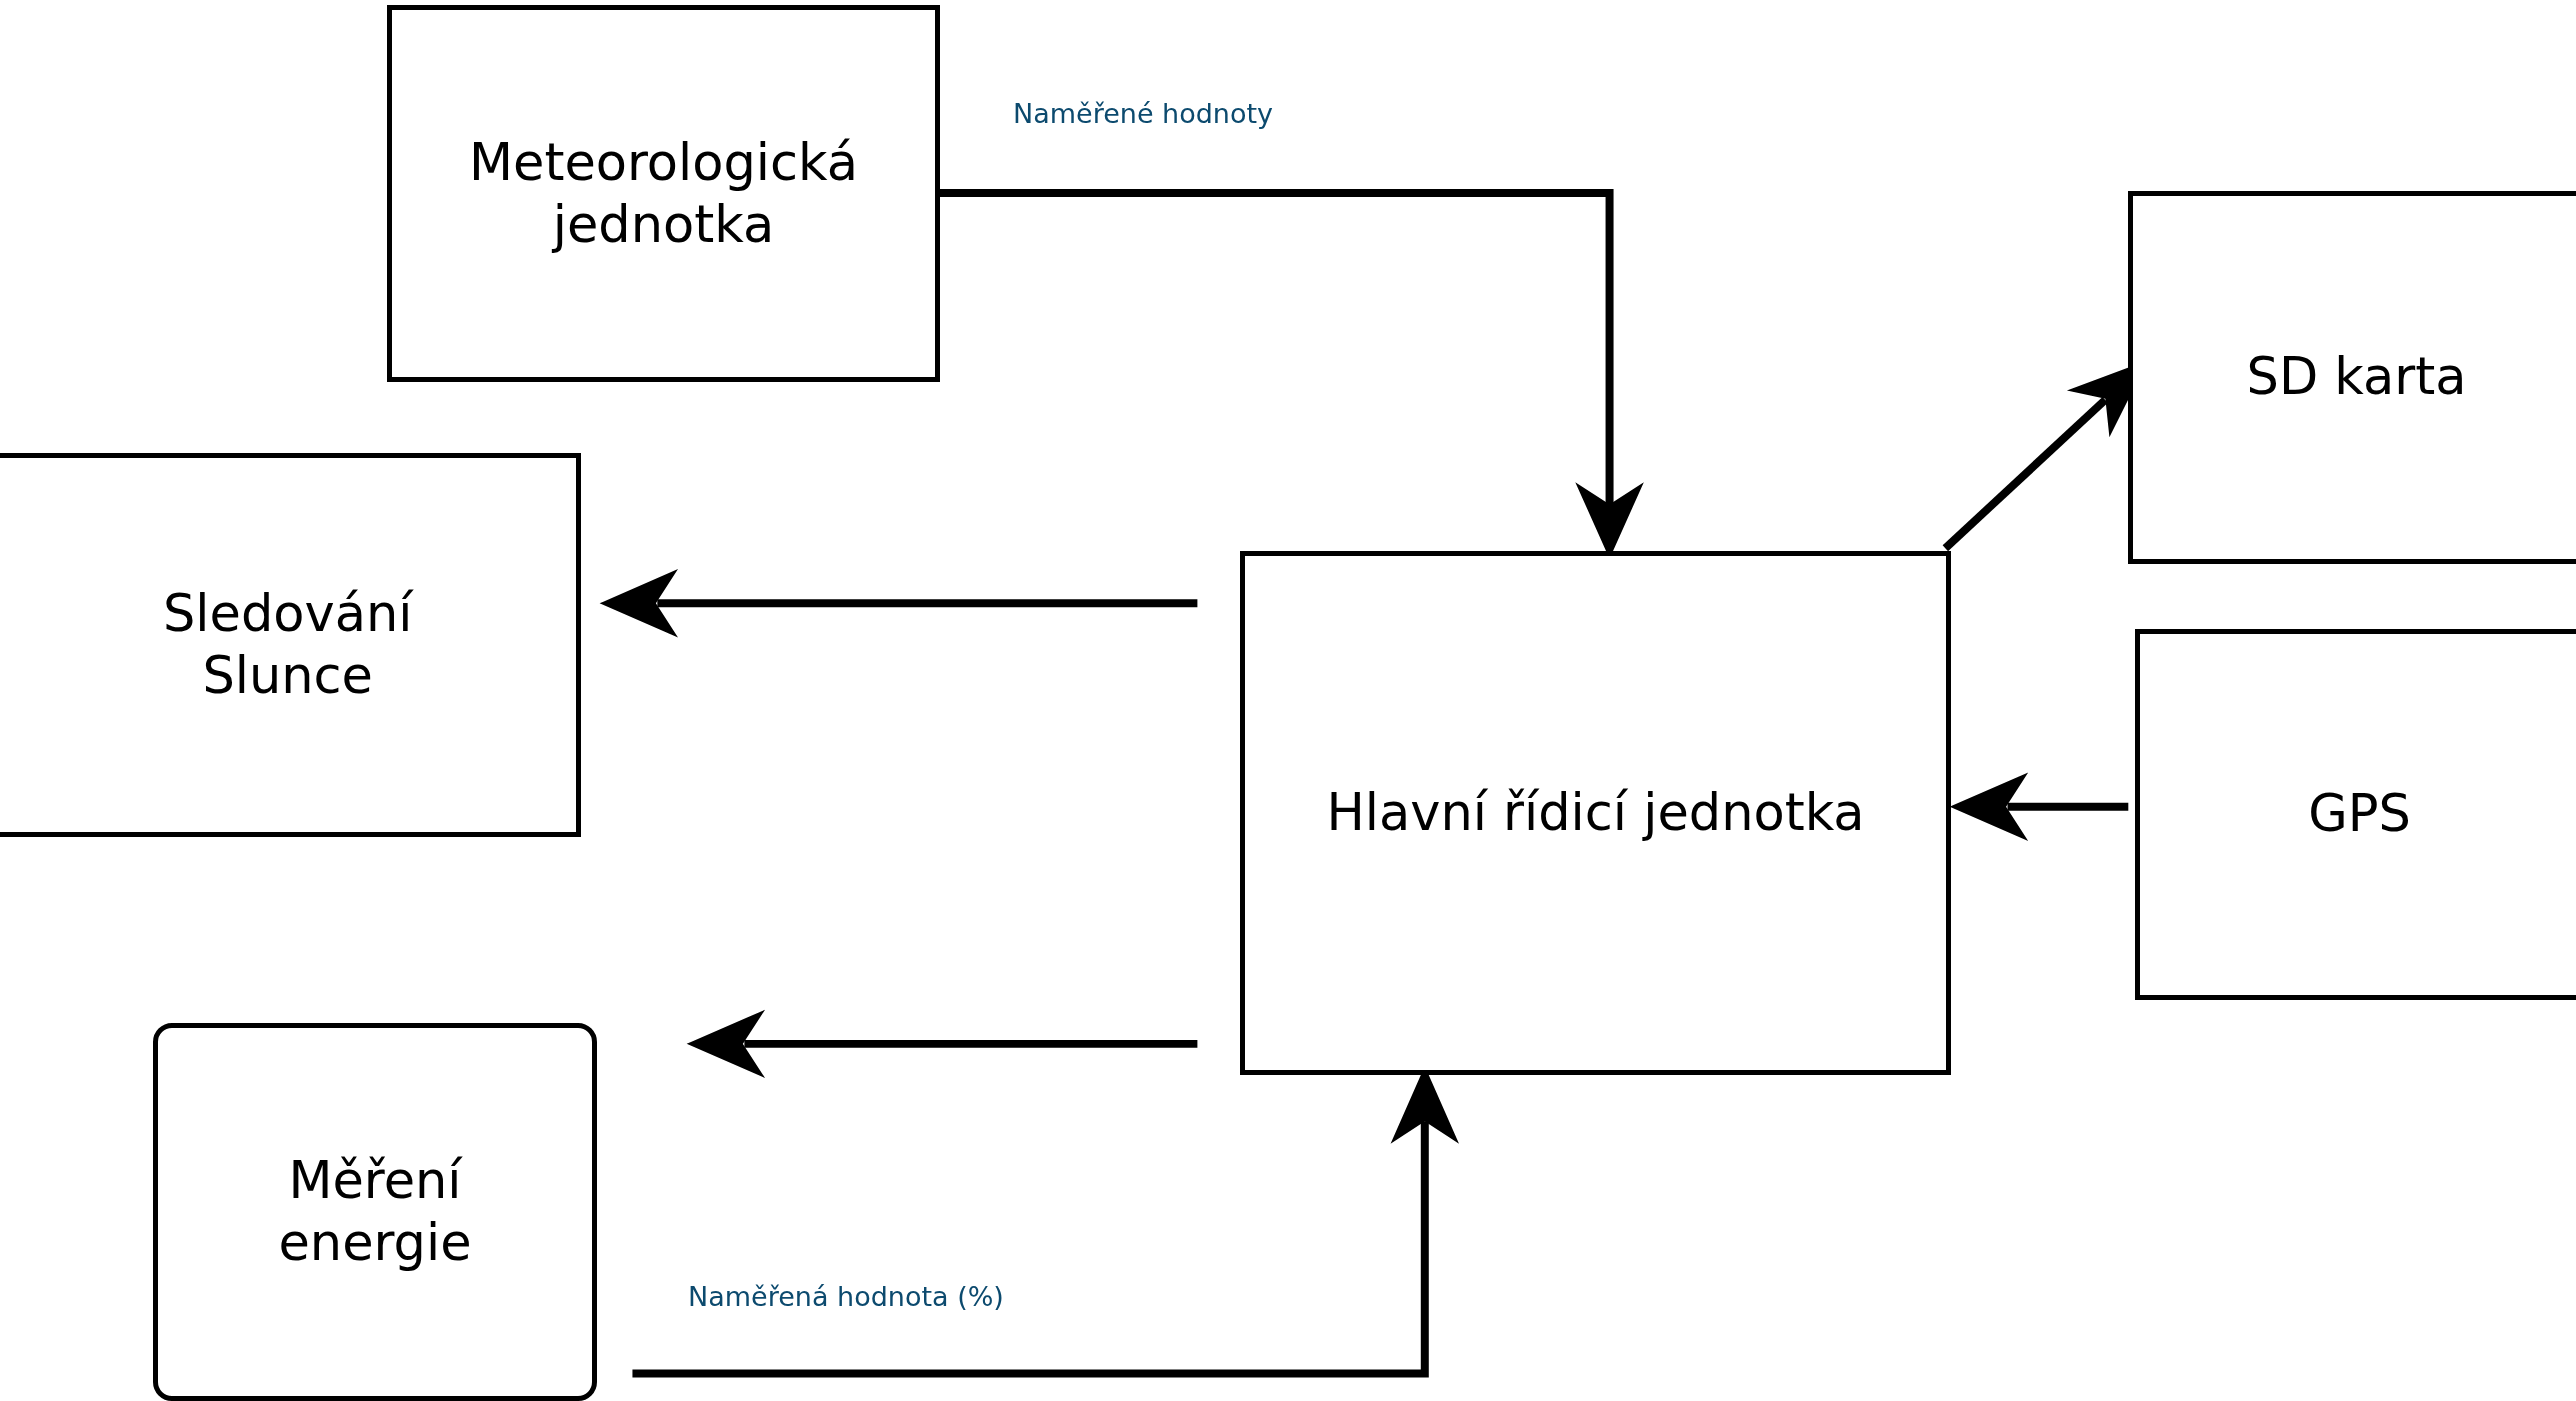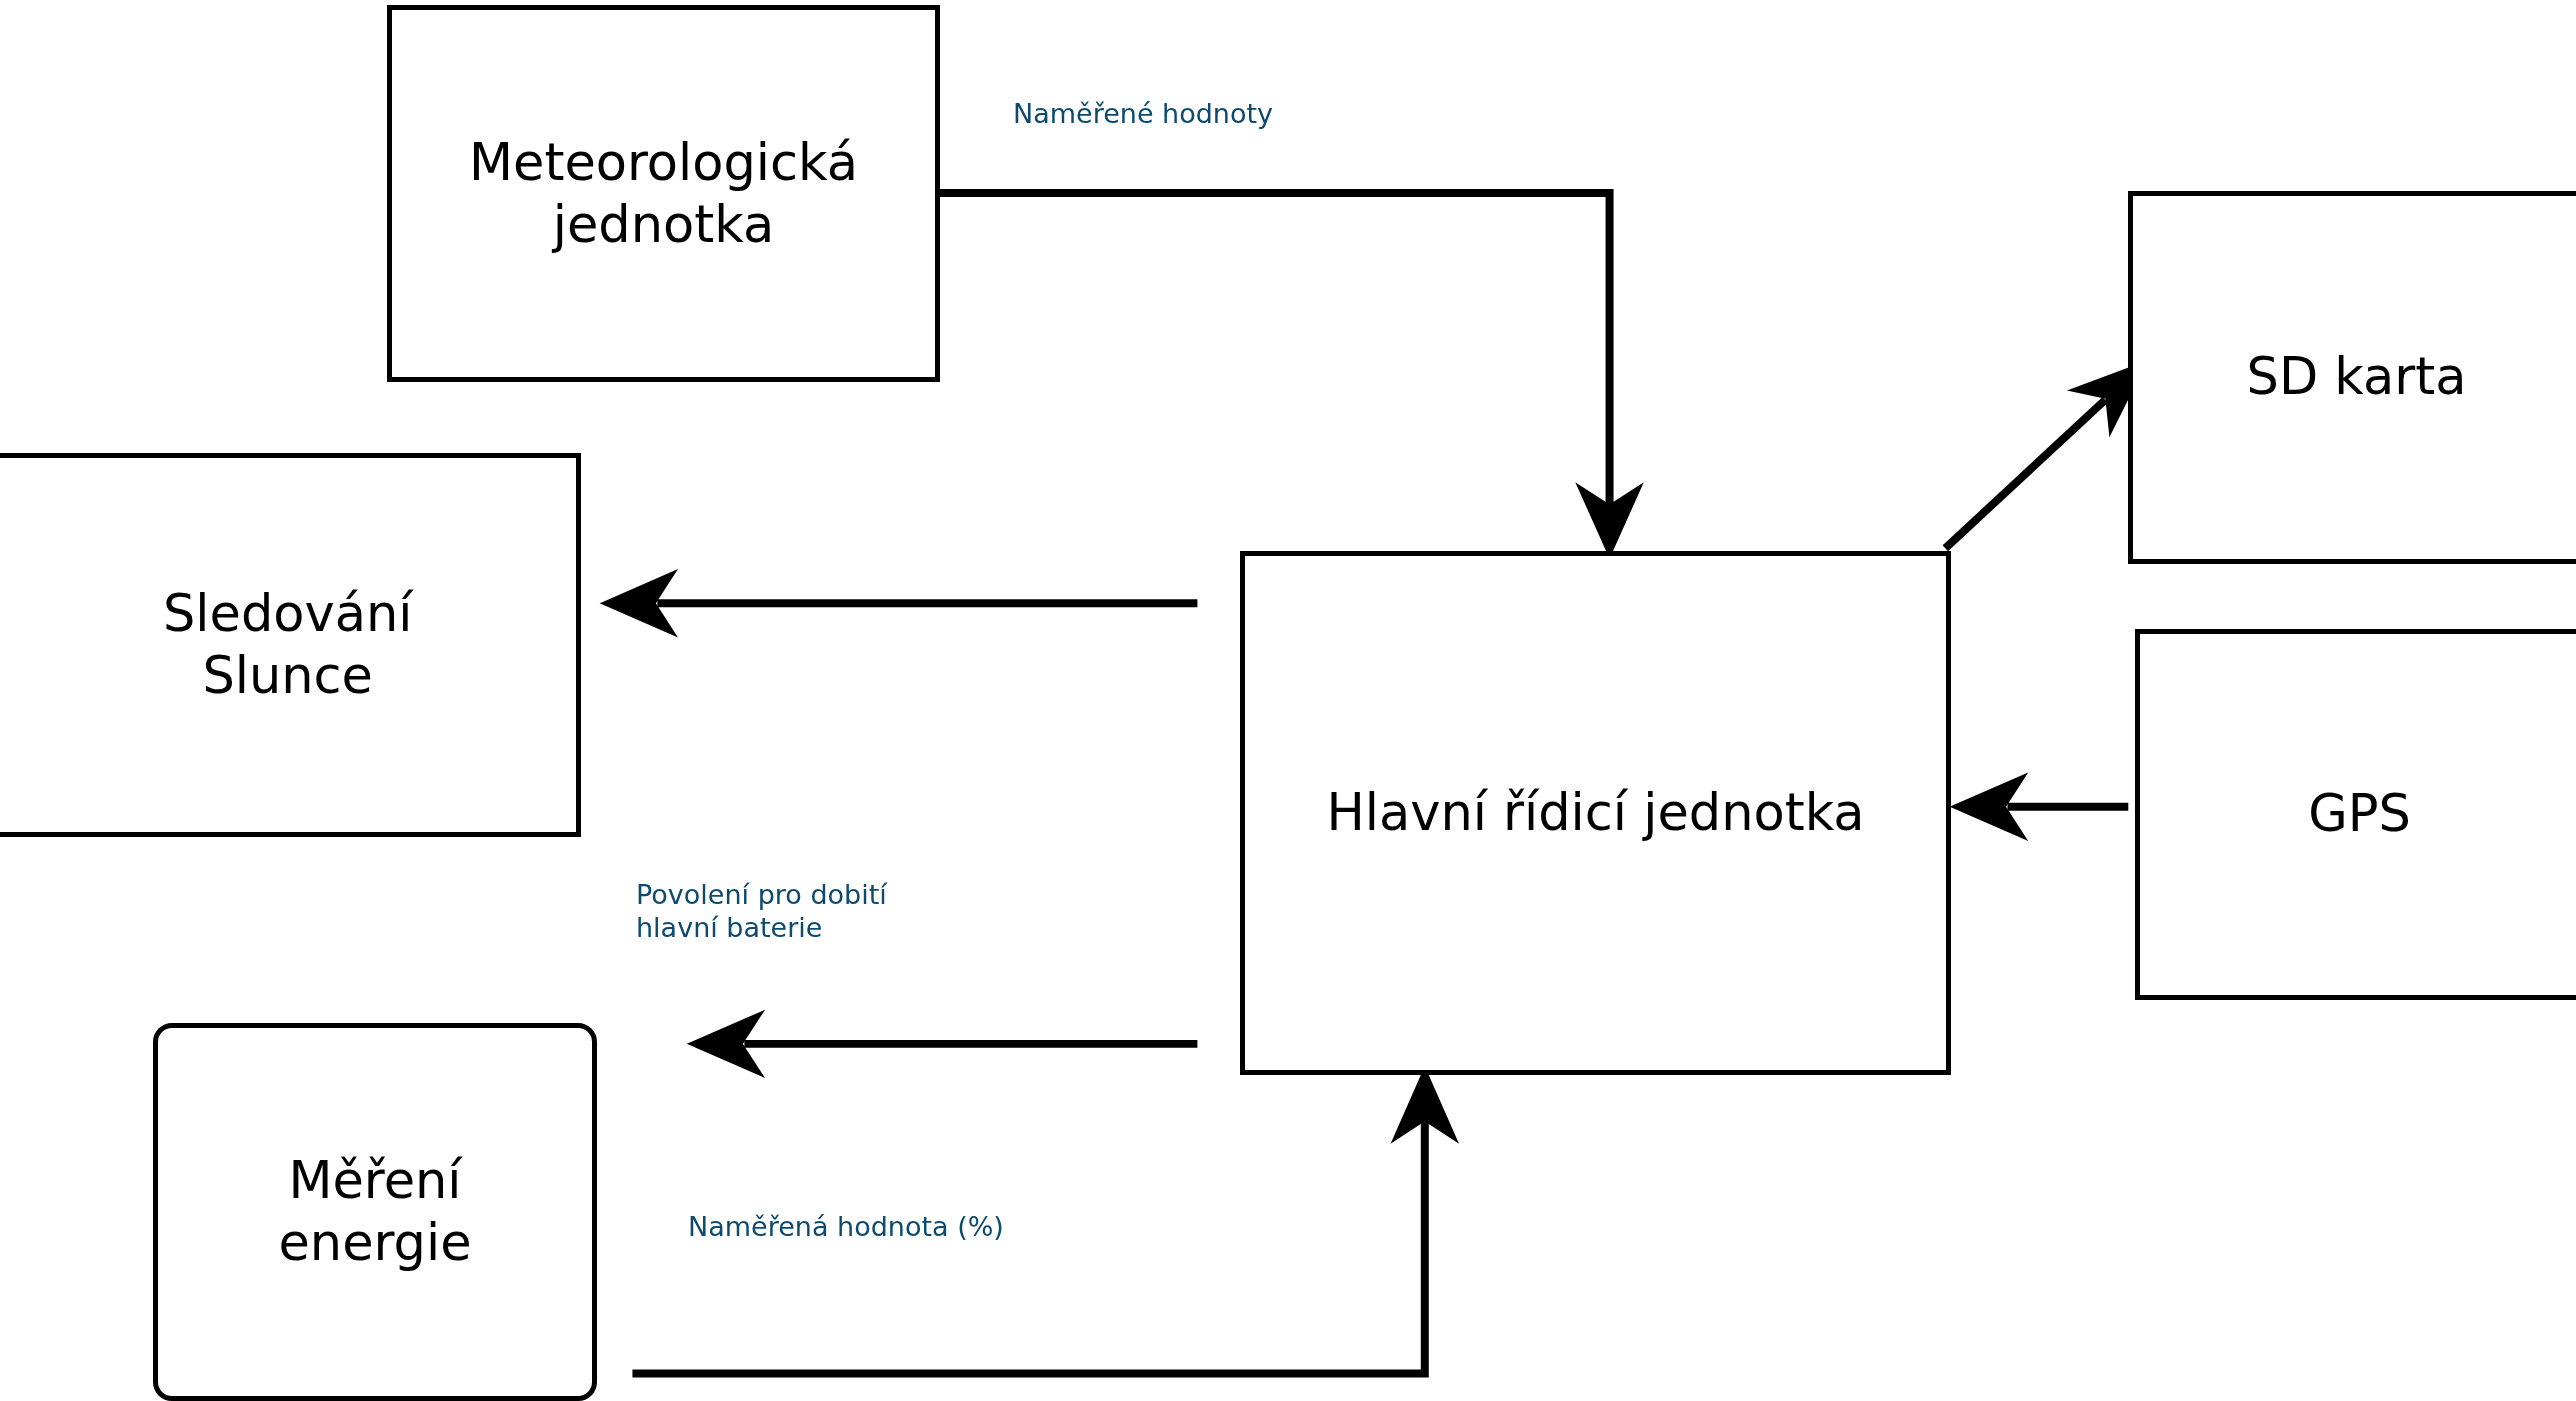--- a/index.html
+++ b/index.html
@@ -108,19 +108,17 @@
     <span class="node-label">SD karta</span>
   </div>
 
   <div class="node-box" style="left:2135px; top:629px; width:449px; height:371px;">
     <span class="node-label">GPS</span>
   </div>
 
   <div class="edge-label" style="left:1013px; top:98px;">Naměřené hodnoty</div>
 
 
-  <div class="edge-label" style="left:636px; top:879px;">Povolení pro dobití
-hlavní baterie</div>
 
-  <div class="edge-label" style="left:688px; top:1211px;">Naměřená hodnota (%)</div>
+  <div class="edge-label" style="left:688px; top:1281px;">Naměřená hodnota (%)</div>
 
 </div>
 
 
 </body></html>

